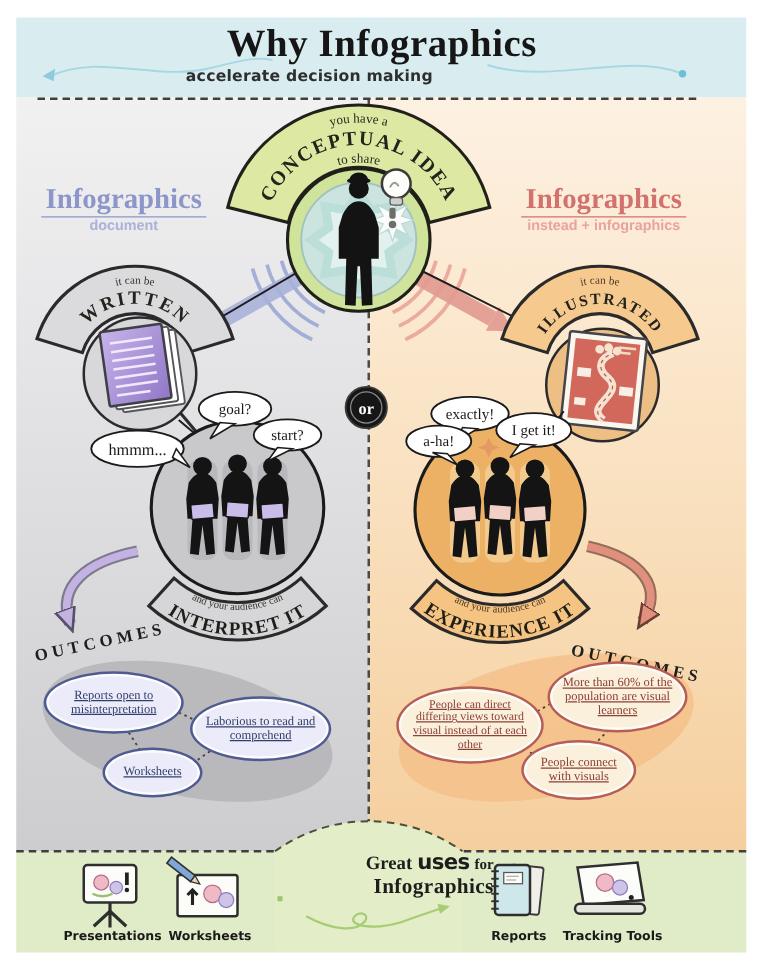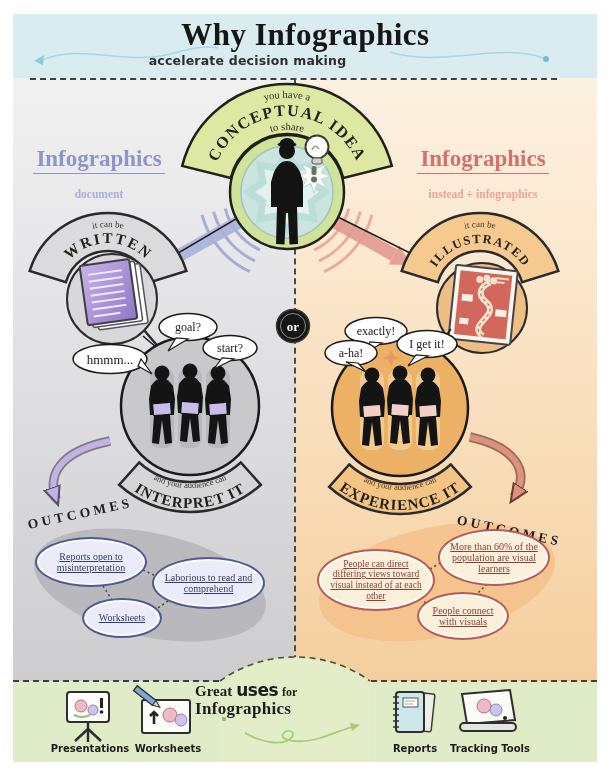--- a/index.html
+++ b/index.html
@@ -19,22 +19,22 @@
   .v-divider{left:294px;top:80px;height:601px;width:0;border-left:2px dashed #4a4a4a;}
   
   .title{left:0;top:17px;width:611px;text-align:center;font-size:31px;font-weight:bold;
          color:#161616;letter-spacing:.5px;}
   .subtitle{left:0;top:53px;width:495px;text-align:center;font-size:12.5px;font-weight:bold;
             color:#2e2e2e;font-family:"DejaVu Sans",sans-serif;letter-spacing:.2px;}
   
   .col-head{width:170px;text-align:center;}
   .col-head .main{display:inline-block;font-size:23px;font-weight:600;
                   border-bottom:1.5px solid currentColor;padding:0 3px 1px;}
-  .col-head .sub{display:block;font-size:11.5px;margin-top:14px;
-                 font-family:Liberation Serif, serif;font-weight:bold;}
+  .col-head .sub{display:block;font-size:11.5px;margin-top:1px;
+                 font-family:Liberation Sans, sans-serif;font-weight:bold;}
   .trad{left:14px;top:146px;color:#8d96c8;}
   .trad .sub{color:#aab1d8;}
   .alt{left:398px;top:146px;color:#d2716d;}
   .alt .sub{color:#e8a39c;}
   
   .outcomes-label{font-size:13.5px;font-weight:bold;letter-spacing:3.5px;color:#1d1d1d;}
   .out-l{left:28px;top:517px;transform:rotate(-12deg);transform-origin:left center;}
   .out-r{left:457px;top:512px;transform:rotate(12deg);transform-origin:left center;}
   
   .obubble{border-radius:50%;display:flex;align-items:center;justify-content:center;
@@ -43,21 +43,21 @@
               box-shadow:inset 0 0 0 2px rgba(255,255,255,.85);font-size:10px;}
   .obubble.br{background:#faf0dc;border:2.5px solid #b65d55;color:#8d4036;
               box-shadow:inset 0 0 0 2px rgba(255,255,255,.8);font-size:10px;}
   .l1{left:35px;top:537px;width:112px;height:50px;}
   .l2{left:152px;top:557px;width:113px;height:52px;}
   .l3{left:82px;top:598px;width:80px;height:40px;}
   .r1{left:438px;top:529px;width:112px;height:57px;}
   .r2{left:317px;top:549px;width:118px;height:62px;font-size:9.5px!important;}
   .r3{left:417px;top:592px;width:92px;height:48px;}
   
-  .footer-title{left:195px;top:682px;width:200px;text-align:left;color:#1d1d1b;line-height:1.05;}
+  .footer-title{left:195px;top:682px;width:200px;text-align:right;color:#1d1d1b;line-height:1.05;}
   .footer-title .g{font-size:15px;font-weight:bold;}
   .footer-title .u{font-size:17px;font-weight:bold;font-family:"DejaVu Sans",sans-serif;letter-spacing:-.5px;}
   .footer-title .f{font-size:12px;font-weight:bold;}
   .footer-title .n{font-size:17px;font-weight:bold;letter-spacing:.3px;}
   svg text{user-select:none;}
 </style>
 </head>
 <body>
 
 <div id="poster">

